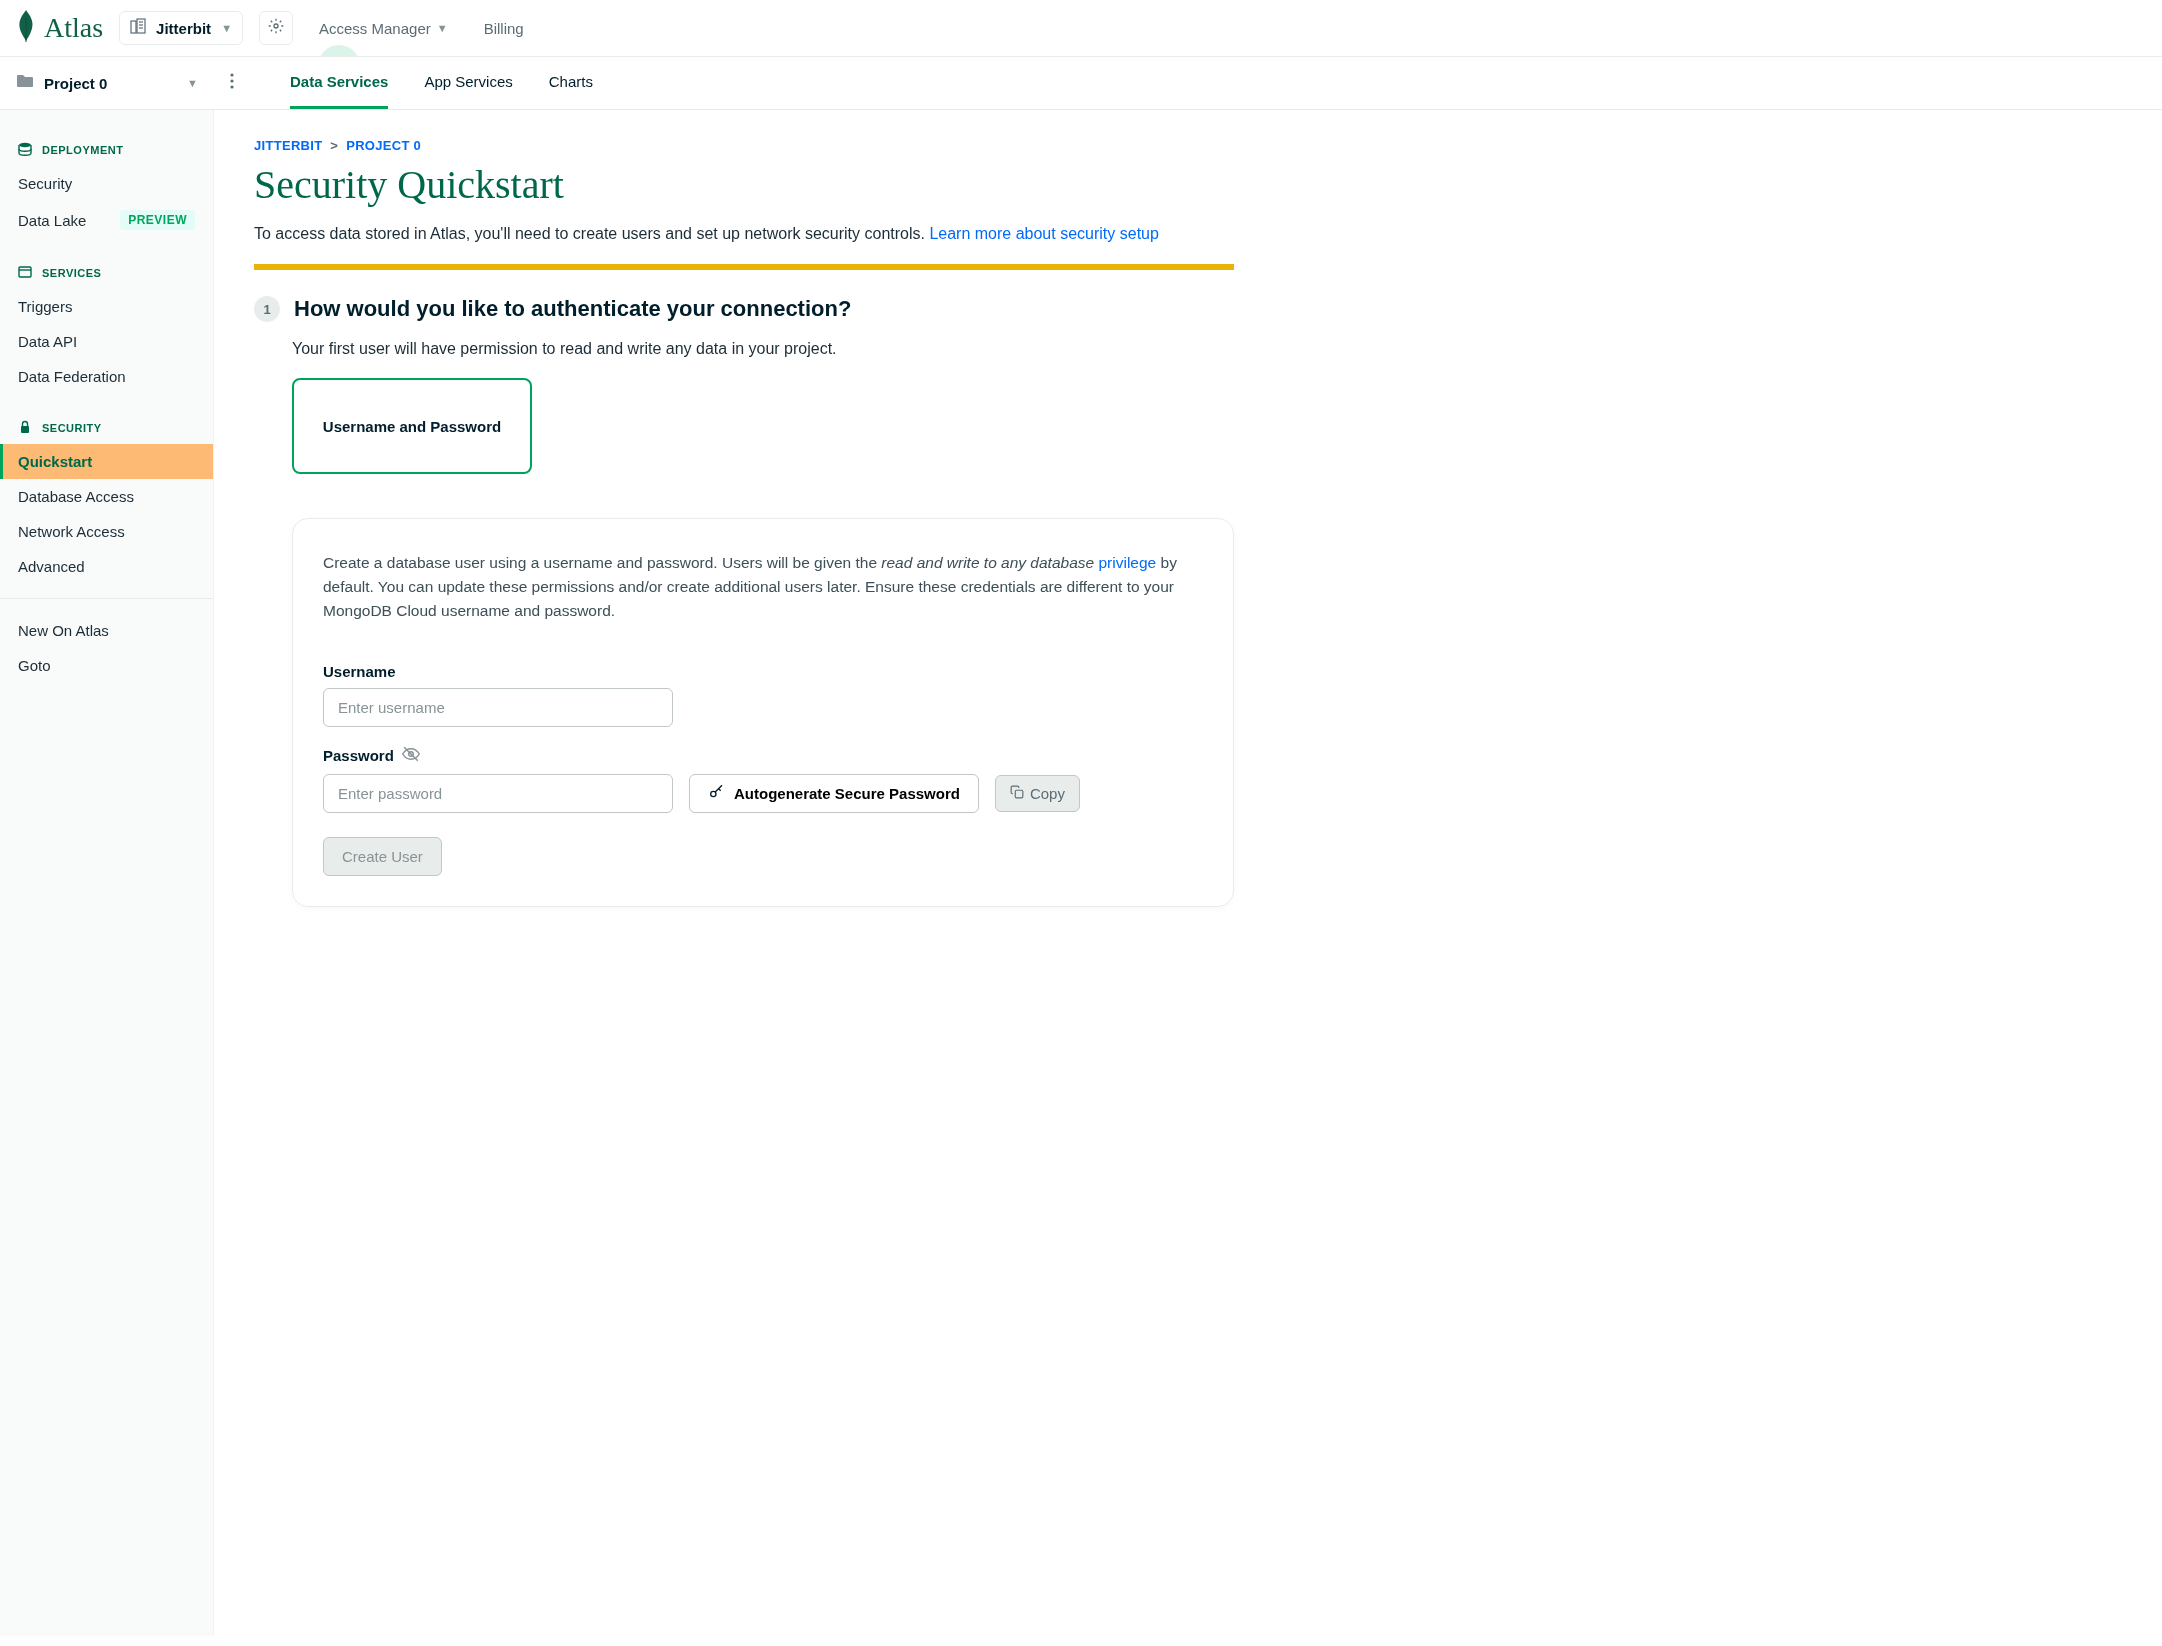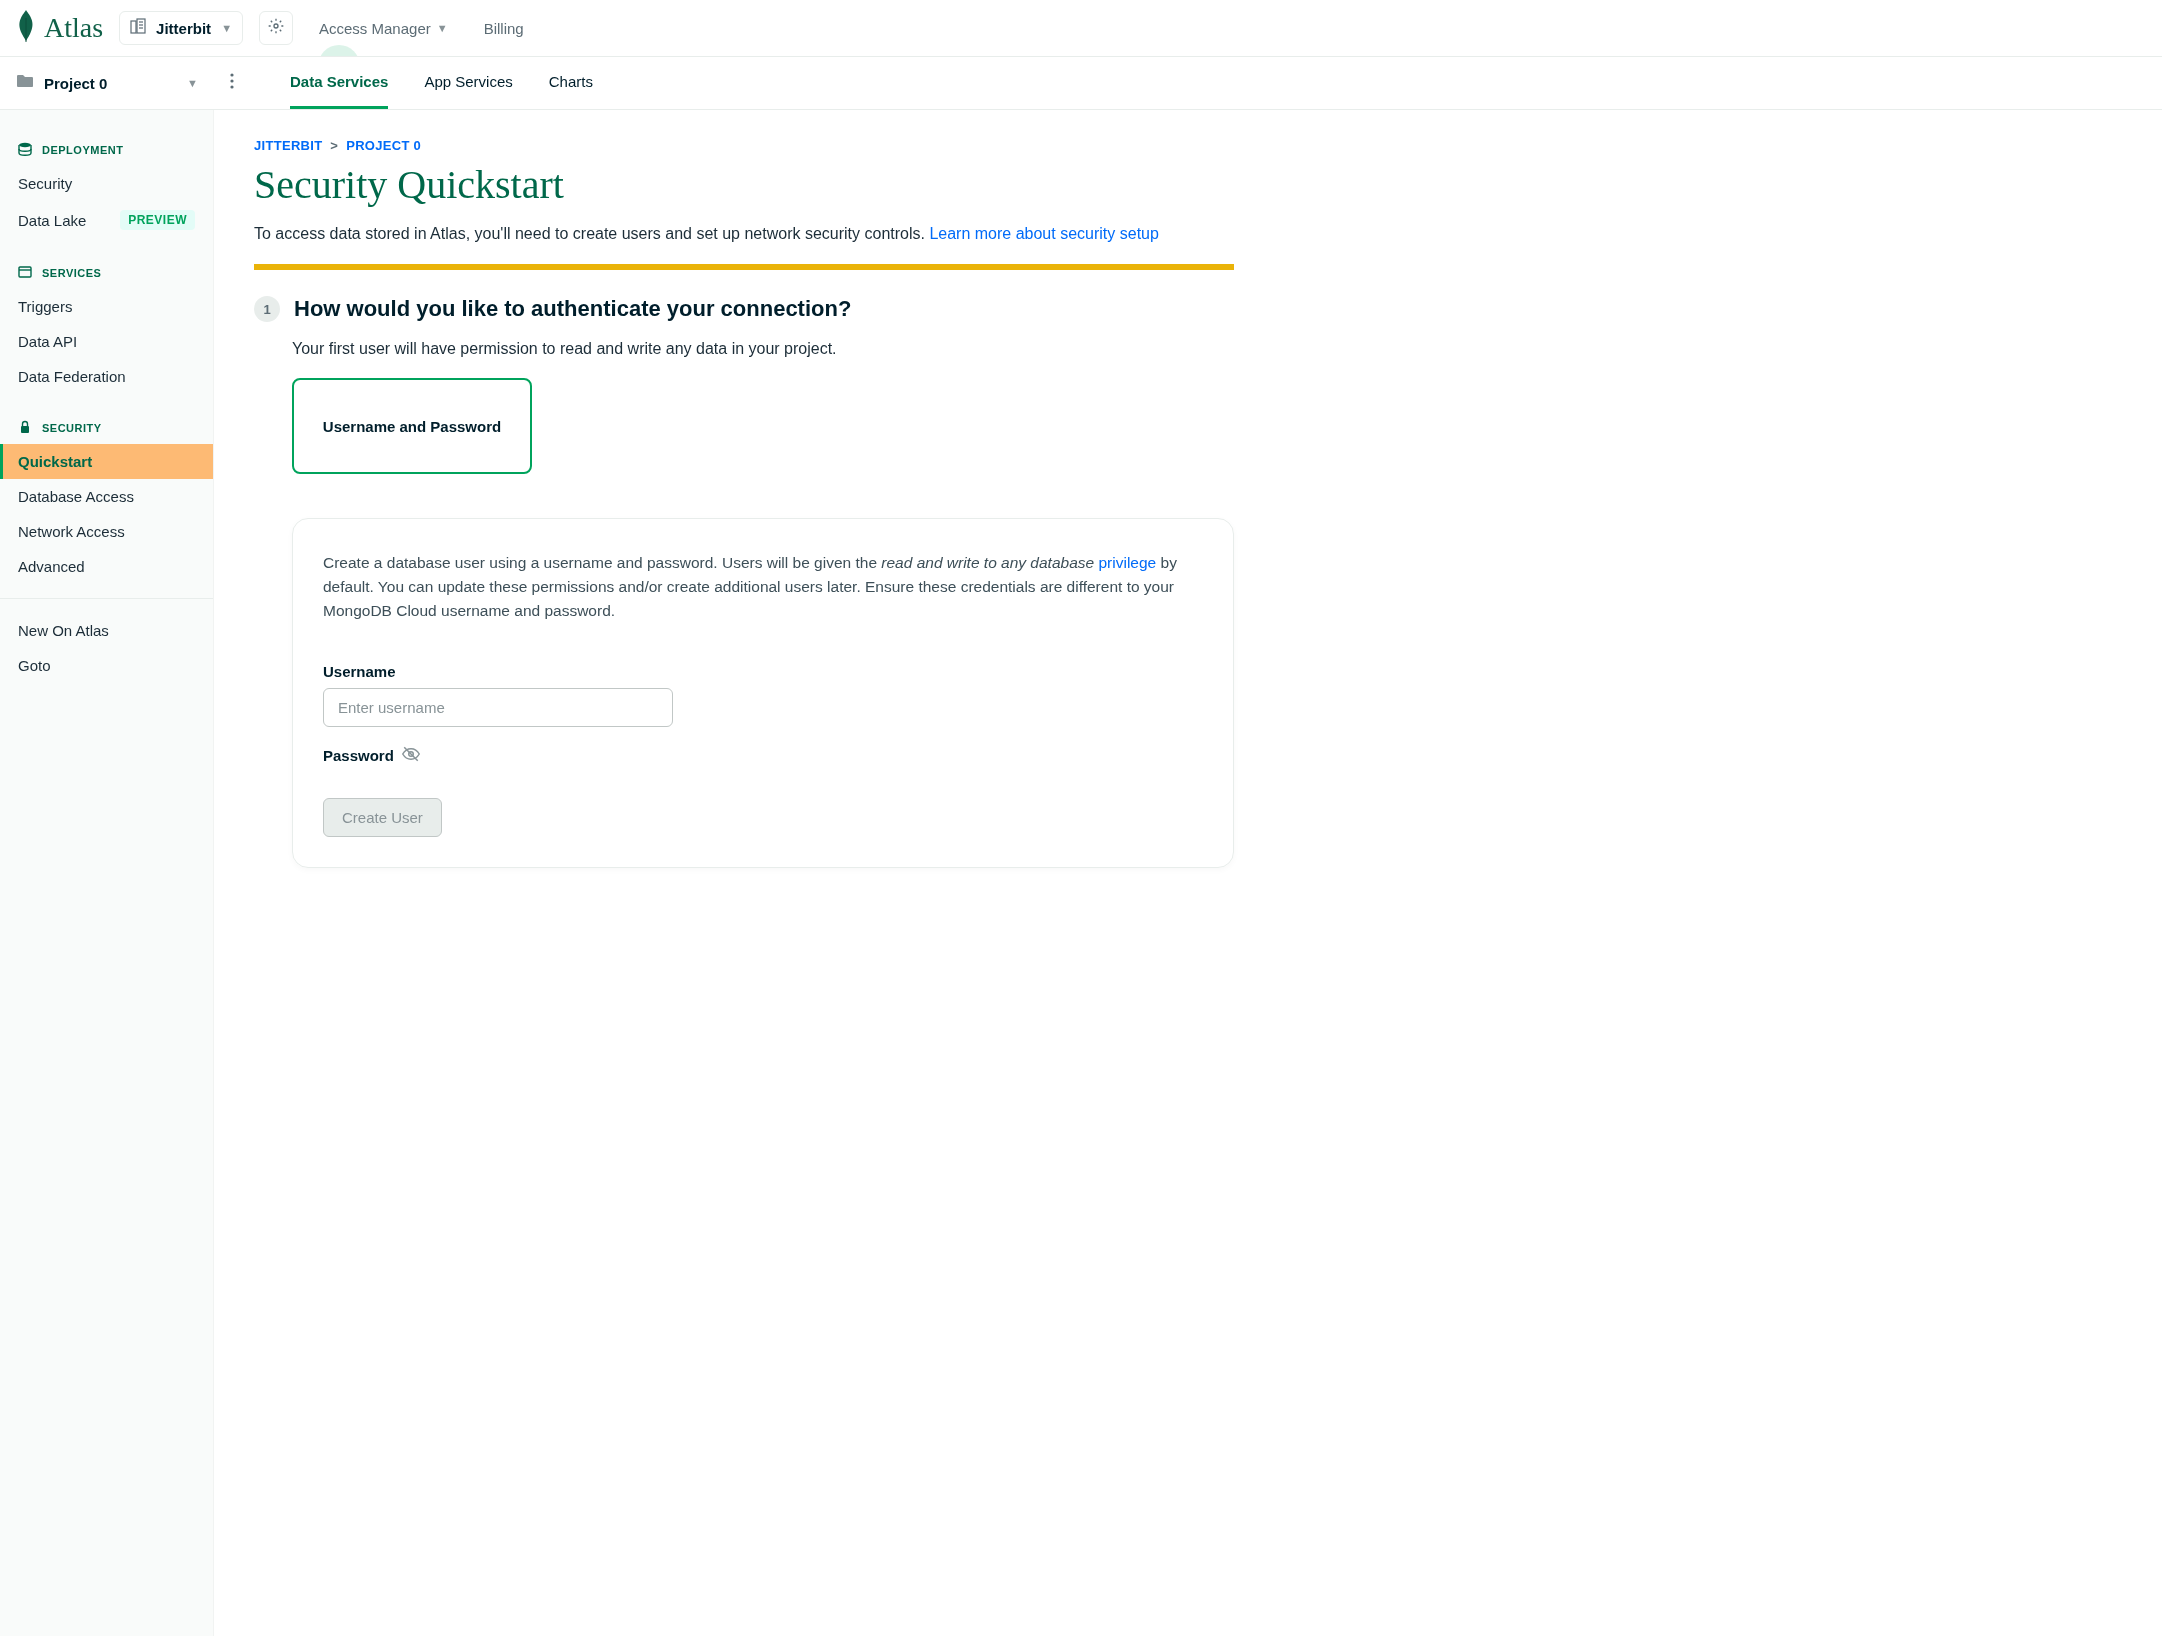--- a/index.html
+++ b/index.html
@@ -214,17 +214,34 @@
         <div class="label">
           <span>Password</span>
           <span>
             <svg width="18" height="18" viewBox="0 0 24 24" fill="none" stroke="#889397" stroke-width="2">
                 <path d="M1 12s4-7 11-7 11 7 11 7-4 7-11 7S1 12 1 12z"></path>
                 <circle cx="12" cy="12" r="3"></circle>
                 <line x1="3" y1="3" x2="21" y2="21"></line>
               </svg>
           </span>
         </div>
+        <div class="pw-row">
+          <input class="input" type="password" style="margin-bottom: 0px;" placeholder="Enter password">
+          <button class="btn-outline">
+            <span><svg width="16" height="16" viewBox="0 0 24 24" fill="none" stroke="#001E2B" stroke-width="2">
+                  <circle cx="8" cy="15" r="4"></circle>
+                  <path d="M10.5 12.5L21 2M16 7l3 3"></path>
+                </svg></span>
+            <span>Autogenerate Secure Password</span>
+          </button>
+          <button class="btn-gray">
+            <span><svg width="14" height="14" viewBox="0 0 24 24" fill="none" stroke="#5C6C75" stroke-width="2">
+                  <rect x="9" y="9" width="13" height="13" rx="2"></rect>
+                  <path d="M5 15H4a2 2 0 01-2-2V4a2 2 0 012-2h9a2 2 0 012 2v1"></path>
+                </svg></span>
+            <span>Copy</span>
+          </button>
+        </div>
         <button class="btn-disabled">Create User</button>
       </div>
     </div>
   </div>
 </div>
 
 </body></html>

